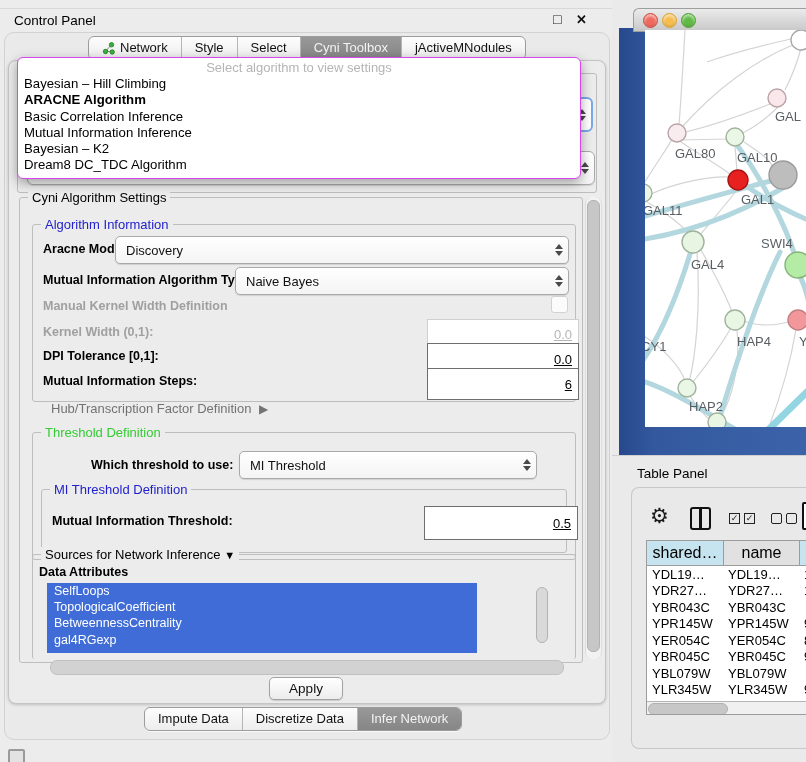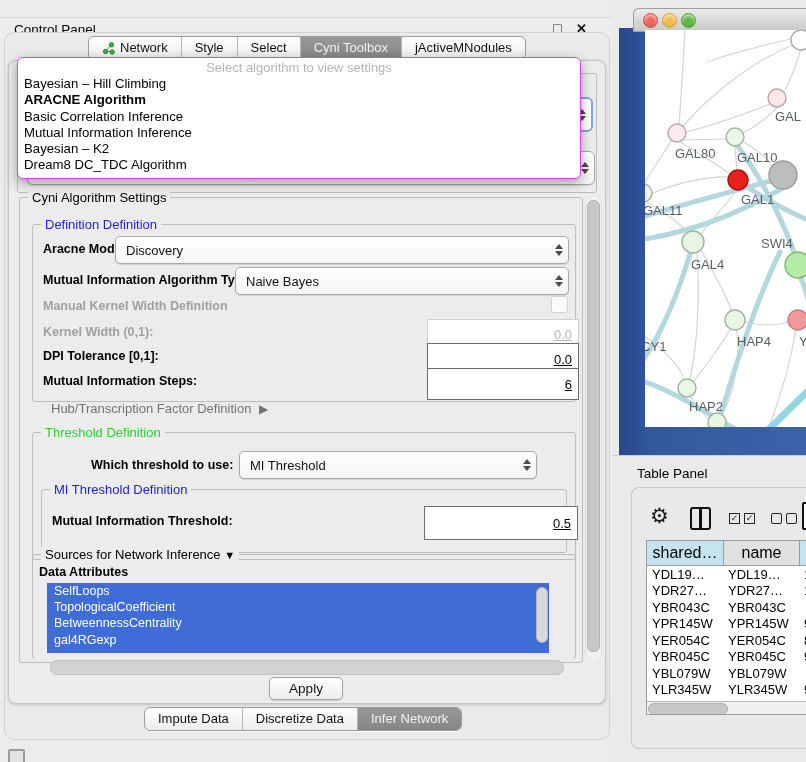--- a/index.html
+++ b/index.html
@@ -60,21 +60,21 @@
     display:flex;align-items:center;justify-content:center;font-size:16px;color:#000;}
   .tp-cell{position:absolute;height:16.4px;line-height:16.4px;color:#000;white-space:nowrap;overflow:hidden;}
 
   svg text{font-family:"Liberation Sans",sans-serif;}
 </style>
 </head>
 <body>
 
 <div class="abs nosel" style="left:0;top:0;width:612px;height:762px;">
 
-  <div class="abs" style="left:0;top:8px;width:612px;height:24px;border-top:1px solid #d8d8d8;margin-top:9px;">
+  <div class="abs" style="left:0;top:8px;width:612px;height:24px;border-top:1px solid #d8d8d8;">
     <span class="abs" style="left:14px;top:4px;font-size:13.5px;color:#000;">Control Panel</span>
     <span class="abs" style="left:553px;top:2px;font-size:14px;color:#222;font-weight:bold;">□</span>
     <span class="abs" style="left:576px;top:3px;font-size:13px;color:#111;font-weight:bold;">✕</span>
   </div>
 
   <div class="abs" style="left:4px;top:32px;width:604px;height:706px;background:#eaeaea;border:1px solid #d2d2d2;border-radius:10px;"></div>
 
   <div class="abs seg-tabs" style="left:88px;top:36px;z-index:20;">
     <div class="seg">
       <svg width="13" height="13" viewBox="0 0 13 13">
@@ -118,21 +118,21 @@
       <div class="dd-item">Basic Correlation Inference</div>
       <div class="dd-item">Mutual Information Inference</div>
       <div class="dd-item">Bayesian – K2</div>
       <div class="dd-item">Dream8 DC_TDC Algorithm</div>
     </div>
 
     <div class="group" style="left:10px;top:136px;width:562px;height:464px;">
       <span class="legend">Cyni Algorithm Settings</span>
 
       <div class="group" style="left:12px;top:26px;width:542px;height:176px;">
-        <span class="legend blue">Definition Definition</span>
+        <span class="legend blue">Algorithm Information</span>
 
         <span class="lbl" style="left:10px;top:17px;">Aracne Mode:</span>
         <div class="combo" style="left:82px;top:11px;width:442px;height:26px;">
           <span>Discovery</span>
           <span class="spin"></span>
         </div>
 
         <span class="lbl" style="left:10px;top:48px;">Mutual Information Algorithm Type:</span>
         <div class="combo" style="left:202px;top:42px;width:322px;height:26px;">
           <span>Naive Bayes</span>
@@ -180,21 +180,21 @@
           </div>
         </div>
       </div>
 
       <div class="group" style="left:12px;top:356px;width:542px;height:104px;border-bottom:none;">
         <span class="legend">
           <span>Sources for Network Inference</span>
           <span style="font-size:11px;">▼</span>
         </span>
         <span class="lbl" style="left:6px;top:10px;">Data Attributes</span>
-        <div class="attr-list" style="left:14px;top:28px;width:502px;height:70px;">
+        <div class="attr-list" style="left:14px;top:28px;width:430px;height:70px;">
           <div class="attr-item">SelfLoops</div>
           <div class="attr-item">TopologicalCoefficient</div>
           <div class="attr-item">BetweennessCentrality</div>
           <div class="attr-item">gal4RGexp</div>
         </div>
         <div class="sb-thumb" style="left:503px;top:32px;width:10px;height:54px;background:#d9d9d9;"></div>
       </div>
 
       <div class="abs" style="left:30px;top:462px;width:512px;height:13px;background:#d2d2d2;border:1px solid #c0c0c0;border-radius:7px;"></div>
     </div>

